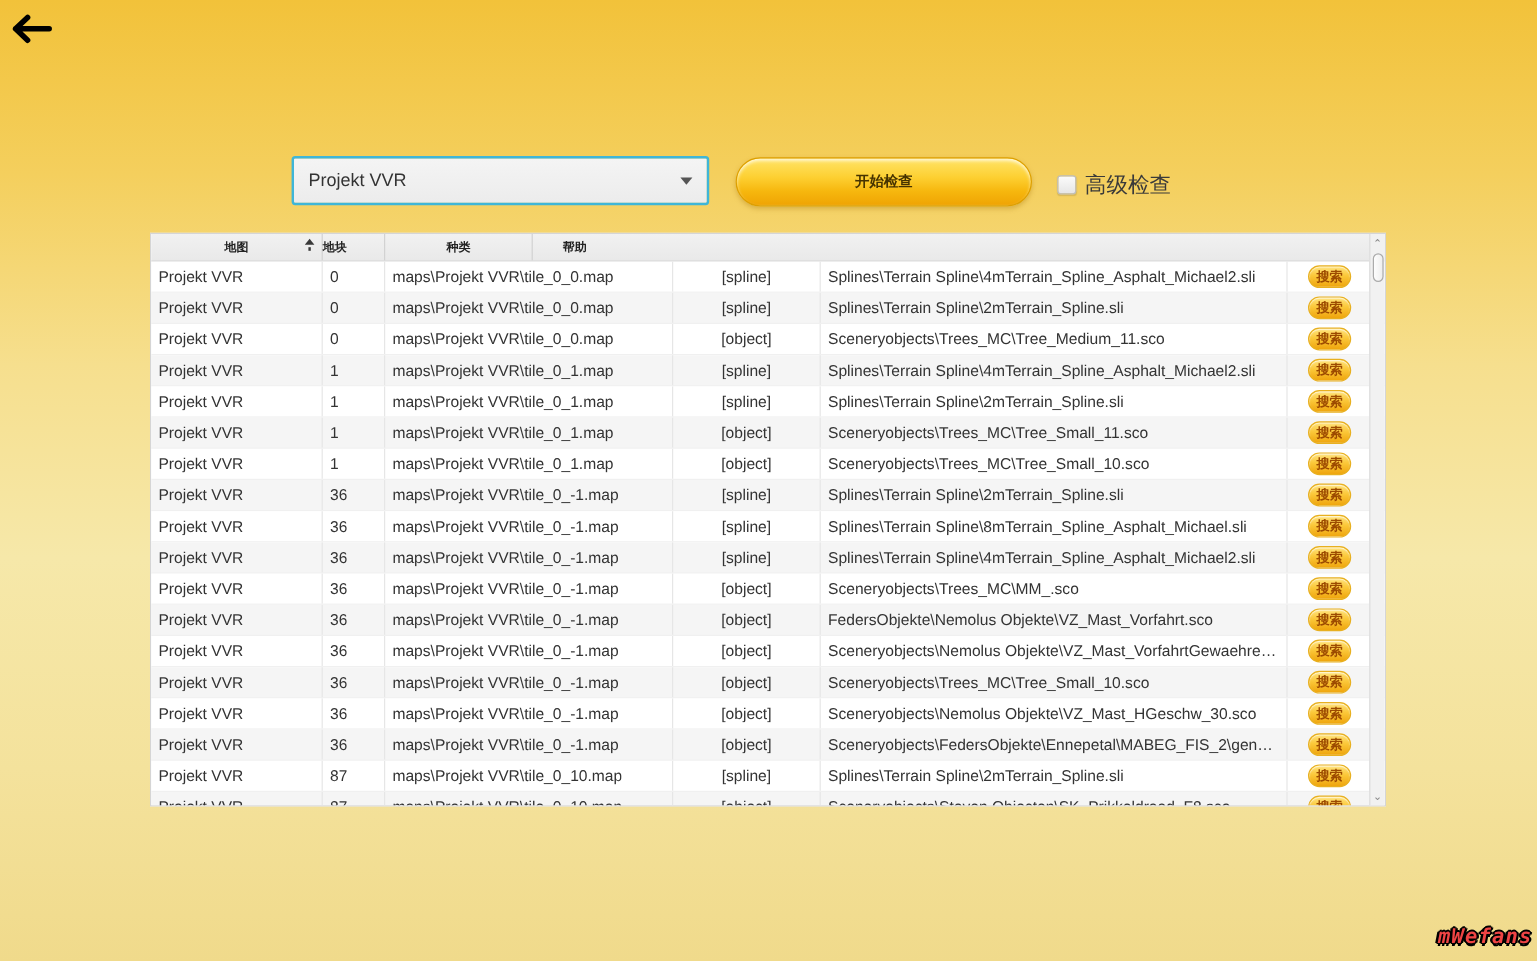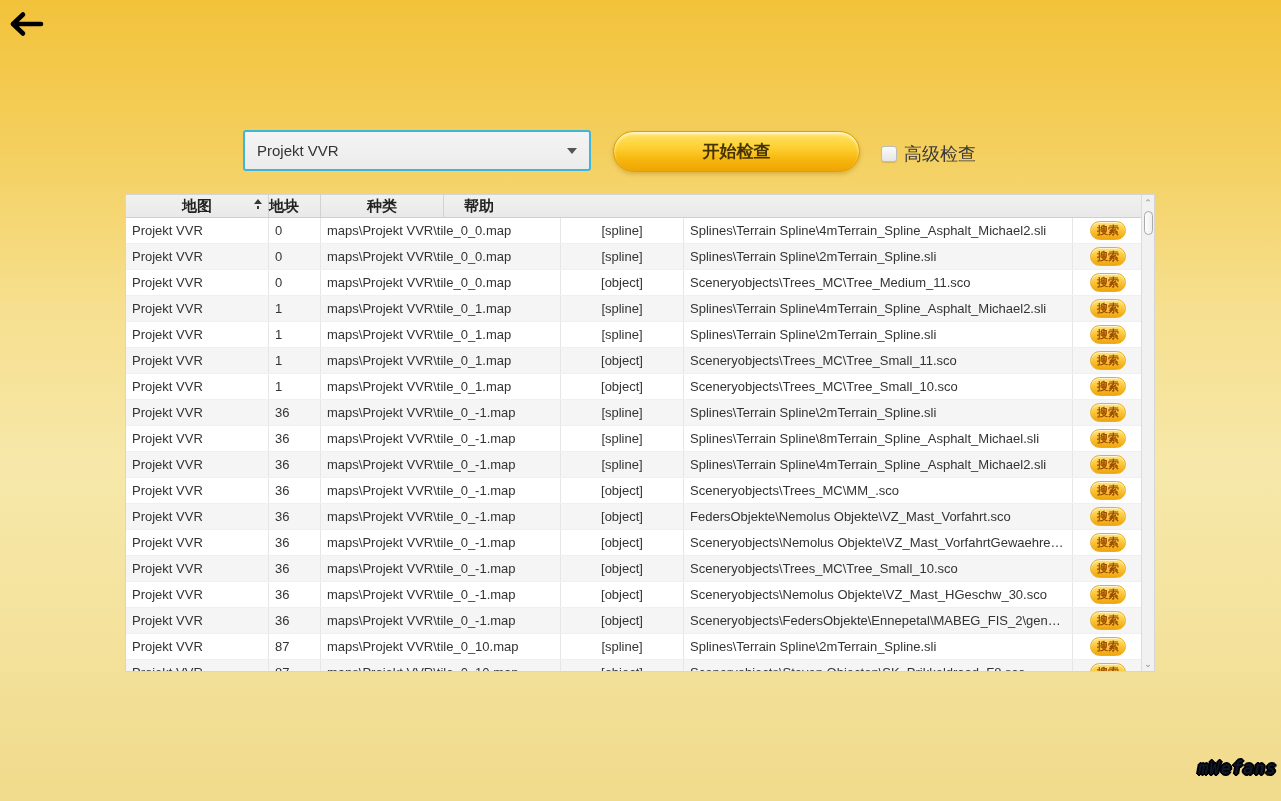--- a/index.html
+++ b/index.html
@@ -19,41 +19,41 @@
     border:2px solid #3fb6d8; border-radius:3px;
     display:flex; align-items:center; padding:0 12px; cursor:pointer;
   }
   .project-select .value { font-size:15px; color:#333; flex:1; }
   .caret-down { width:0; height:0; border-left:5px solid transparent; border-right:5px solid transparent; border-top:6px solid #555; }
   .start-btn {
     position:absolute; left:613px; top:131px; width:247px; height:41px;
     border:1px solid #dd9f00; border-radius:21px;
     background:linear-gradient(180deg,#ffe468 0%,#fdd032 40%,#f6b70e 70%,#efa403 100%);
     box-shadow:inset 0 2px 3px rgba(255,255,255,.75), 0 2px 4px rgba(160,110,0,.35);
-    font-size:17px; font-weight:bold; color:#463300;
+    font-size:12px; font-weight:bold; color:#463300;
     display:flex; align-items:center; justify-content:center; cursor:pointer;
   }
   .adv-check { position:absolute; left:881px; top:142px; display:flex; align-items:center; gap:7px; }
   .checkbox {
     width:16px; height:16px; border:1px solid #bdbdbd; border-radius:3px;
     background:linear-gradient(180deg,#fbfbfb,#e6e6e6); cursor:pointer;
     box-shadow:0 1px 1px rgba(0,0,0,.12);
   }
   .adv-check label { font-size:18px; color:#3a3a3a; }
   
   .grid {
     position:absolute; left:125px; top:194px; width:1030px; height:478px;
     background:#fff; border:1px solid #d5d5d5; overflow:hidden;
   }
   .grid-header {
     display:flex; height:23px; background:linear-gradient(180deg,#f1f1f1,#e9e9e9);
     border-bottom:1px solid #cfcfcf;
   }
   .hcell {
-    font-size:15px; font-weight:bold; color:#222;
+    font-size:10px; font-weight:bold; color:#222;
     display:flex; align-items:center; justify-content:center;
     border-right:1px solid #d2d2d2; position:relative; cursor:pointer;
   }
   .hcell:last-child { border-right:none; }
   .sort-ind { position:absolute; right:6px; top:4px; display:flex; flex-direction:column; align-items:center; line-height:0; }
   .tri-up { width:0; height:0; border-left:4px solid transparent; border-right:4px solid transparent; border-bottom:5px solid #3a3a3a; }
   .dots { display:flex; gap:1px; margin-top:2px; }
   .dot { width:2px; height:3px; background:#3a3a3a; }
   .grid-body { position:relative; }
   .row { display:flex; height:26px; background:#fff; border-bottom:1px solid #f0f0f0; cursor:default; }
@@ -86,23 +86,23 @@
   .scroll-arrow { position:absolute; left:0; width:12px; height:14px; color:#8a8a8a; font-size:9px; text-align:center; line-height:14px; cursor:pointer; }
   .scroll-arrow.up { top:1px; }
   .scroll-arrow.down { bottom:1px; }
   .scroll-thumb {
     position:absolute; left:1.5px; top:16px; width:9px; height:24px;
     background:linear-gradient(90deg,#fdfdfd,#efefef);
     border:1px solid #ababab; border-radius:5px; cursor:pointer;
   }
   
   .watermark {
-    position:absolute; right:4px; bottom:23px;
+    position:absolute; right:4px; bottom:10px;
     font-family:"DejaVu Sans Mono",monospace; font-weight:bold; font-style:italic;
-    font-size:17px; color:#0f172a; letter-spacing:1px;
+    font-size:17px; color:#ef4444; letter-spacing:1px;
     text-shadow:2px 0 0 #000,-2px 0 0 #000,0 2px 0 #000,0 -2px 0 #000,1px 1px 0 #000,-1px -1px 0 #000,1px -1px 0 #000,-1px 1px 0 #000;
     margin-top:13px;
   }
 </style>
 </head>
 <body>
 
 <div class="back-btn">
   <span>
     <svg width="38" height="32" viewBox="0 0 38 32">

